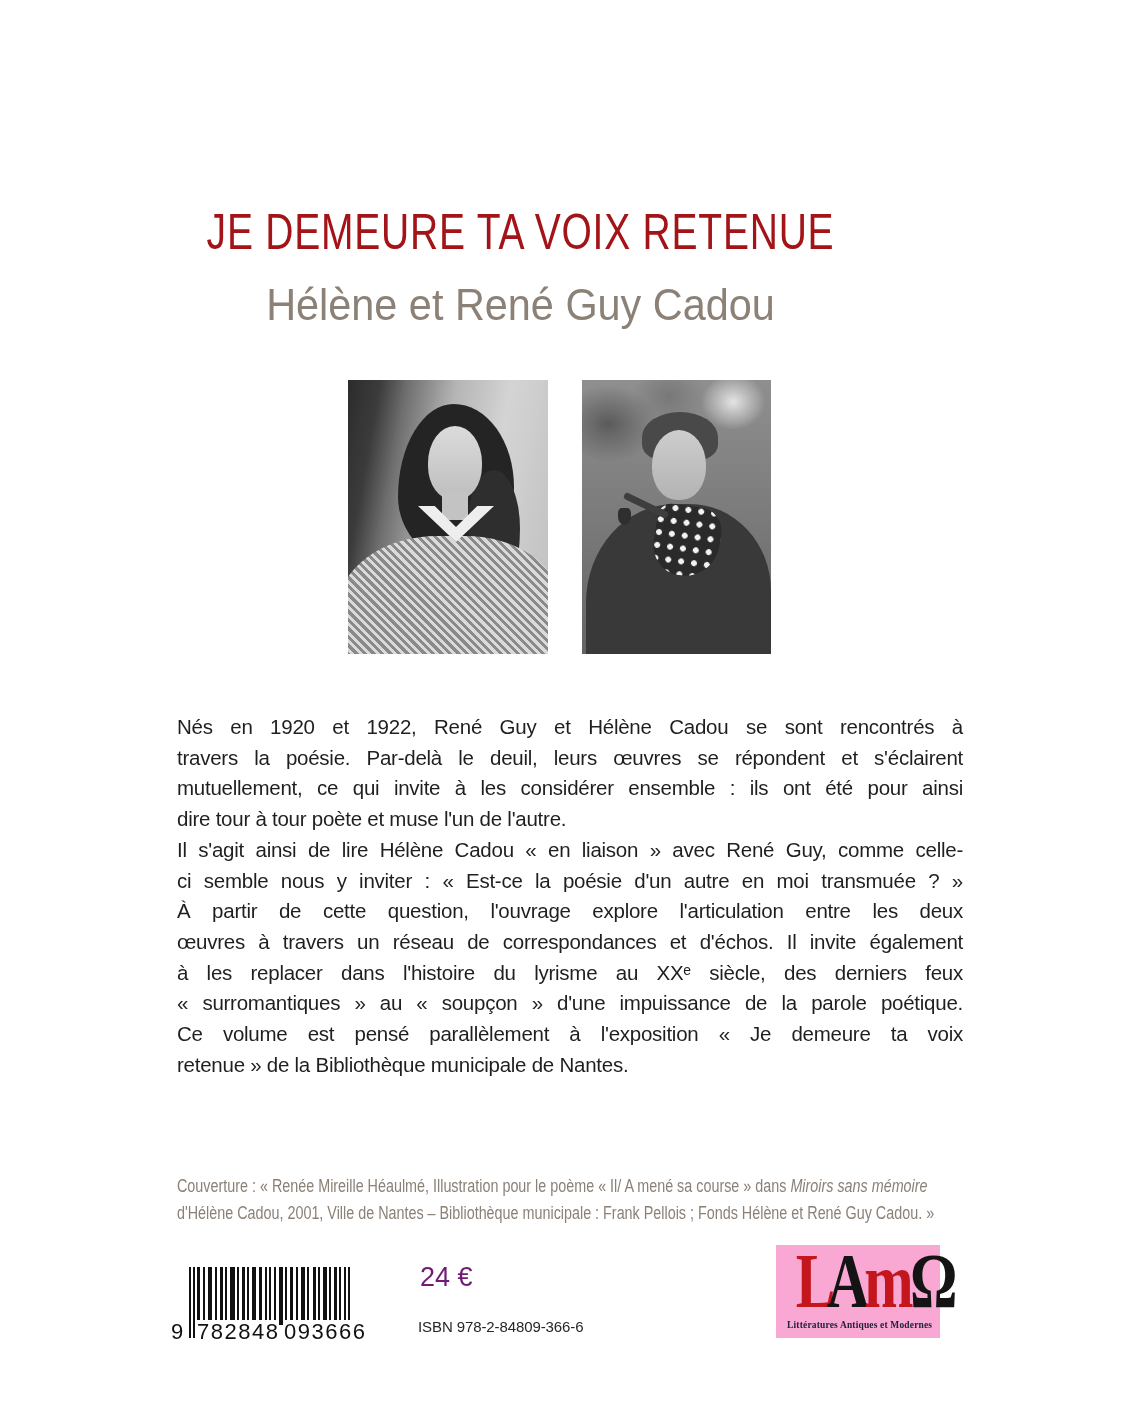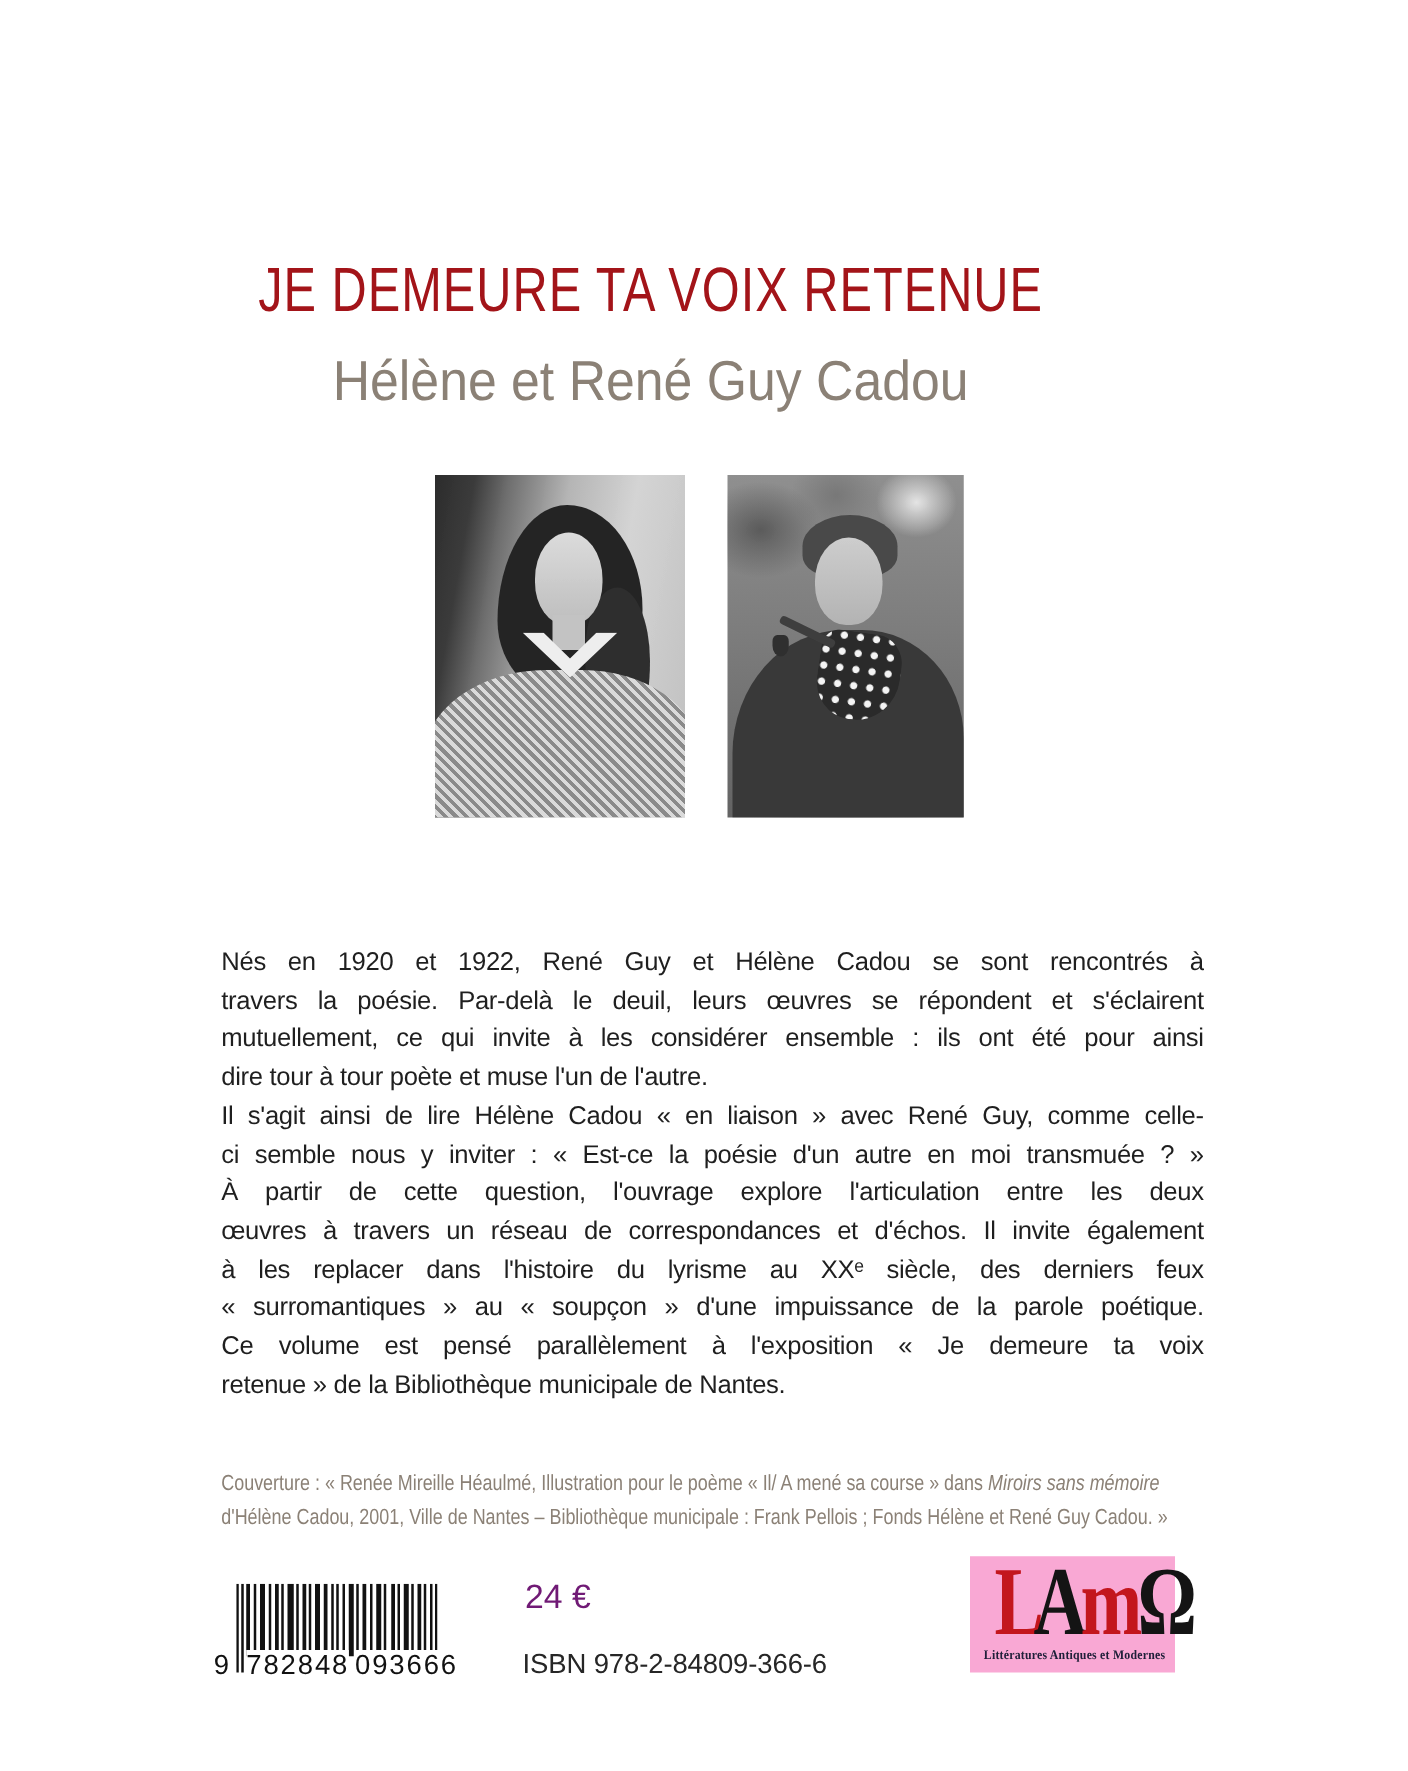--- a/index.html
+++ b/index.html
@@ -52,37 +52,37 @@
     background:linear-gradient(#cccccc,#b2b2b2);border-radius:50% 50% 46% 46%;}
   .pr-scarf{top:126px;left:72px;width:66px;height:70px;
     background:radial-gradient(circle at 4px 4px,#f2f2f2 2.6px,rgba(0,0,0,0) 3.2px) 0 0/13px 13px,#2c2c2c;
     border-radius:22% 34% 52% 44%;transform:rotate(8deg);}
   .pr-pipe{top:122px;left:40px;width:48px;height:7px;background:#4e3c2e;
     transform:rotate(26deg);border-radius:3px;}
   .pr-pipebowl{top:128px;left:36px;width:13px;height:17px;background:#3c2e22;
     border-radius:30% 30% 50% 50%;}
   
   .blurb{position:absolute;left:177px;top:712px;width:786px;
-    font-size:20.5px;line-height:30.7px;color:#1f1f1f;letter-spacing:-0.25px;margin-top:43px;}
+    font-size:20.5px;line-height:30.7px;color:#1f1f1f;letter-spacing:-0.25px;}
   .bl{text-align:justify;text-align-last:justify;}
   .bl.pend{text-align:center;text-align-last:left;}
   
   .credit{position:absolute;left:177px;top:1173px;width:966px;
     transform:scaleX(0.82);transform-origin:0 0;
     font-size:17.5px;line-height:27px;color:#8b8176;}
   .credit i{font-style:italic;}
   
   .barcode{position:absolute;left:165px;top:1263px;width:200px;height:84px;color:#111;}
   .barcode svg{position:absolute;left:24px;top:4px;}
   .bc-digit{position:absolute;top:57px;font-size:22px;color:#111;background:#fff;line-height:24px;}
   .bc-lead{left:6px;}
   .bc-g1{left:32px;letter-spacing:1.5px;text-align:center;}
   .bc-g2{left:119px;letter-spacing:1.5px;}
   .price{position:absolute;left:420px;top:1262px;font-size:27px;color:#701a75;}
-  .isbn{position:absolute;left:418px;top:1318px;font-size:22px;color:#262626;letter-spacing:-0.1px;}
+  .isbn{position:absolute;left:418px;top:1318px;font-size:15px;color:#262626;letter-spacing:-0.1px;}
   
   .pubbox{position:absolute;left:776px;top:1245px;width:164px;height:93px;background:#f9a8d4;}
   .logo{position:absolute;left:0;right:0;top:-7px;text-align:center;white-space:nowrap;
     font-family:"Liberation Serif","DejaVu Serif",serif;font-weight:bold;
     font-size:78px;line-height:86px;transform:scaleX(0.76);transform-origin:50% 0;}
   .logo .red{color:#c3161d;}
   .logo .blk{color:#141414;}
   .logo .la{margin-left:-11px;}
   .logo .lm{margin-left:-7px;}
   .logo .lo{margin-left:-5px;}

